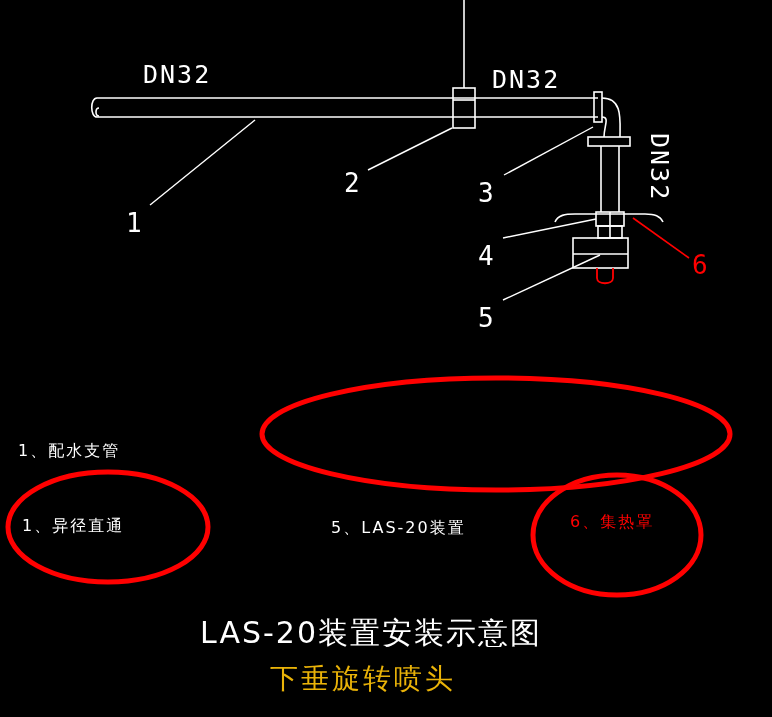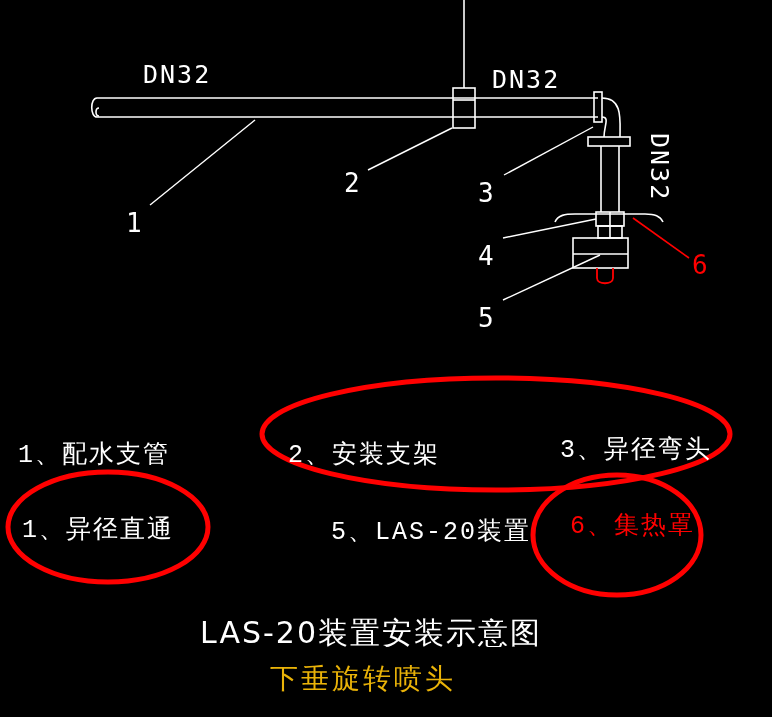--- a/index.html
+++ b/index.html
@@ -54,24 +54,23 @@
   }
   .callout-num {
     font-size: 26px;
     color: #ffffff;
     font-family: "DejaVu Sans Mono", monospace;
   }
   .callout-num.red {
     color: #ff0000;
   }
   .legend-item {
-    font-size: 25px;
+    font-size: 16px;
     color: #ffffff;
     letter-spacing: 2px;
-    font-family: Liberation Mono, monospace;
   }
   .legend-item.red {
     color: #ff0000;
   }
   .title-main {
     font-size: 30px;
     color: #ffffff;
     letter-spacing: 2px;
   }
   .title-sub {
@@ -176,23 +175,21 @@
   <div class="txt callout-num" style="left:478px; top:180px;">3</div>
 
   <div class="txt callout-num" style="left:478px; top:243px;">4</div>
 
   <div class="txt callout-num" style="left:478px; top:305px;">5</div>
 
   <div class="txt callout-num red" style="left:692px; top:252px;">6</div>
 
   <div class="txt legend-item" style="left:18px; top:443px;">1、配水支管</div>
 
-  <div class="txt legend-item" style="left:288px; top:443px;">2、安装支架</div>
 
-  <div class="txt legend-item" style="left:560px; top:438px;">3、异径弯头</div>
 
   <div class="txt legend-item" style="left:22px; top:518px;">1、异径直通</div>
 
   <div class="txt legend-item" style="left:292px; top:520px;margin-left:39px;">5、LAS-20装置</div>
 
   <div class="txt legend-item red" style="left:570px; top:514px;">6、集热罩</div>
 
   <div class="txt title-main" style="left:200px; top:618px;">LAS-20装置安装示意图</div>
 
   <div class="txt title-sub" style="left:270px; top:665px;">下垂旋转喷头</div>

